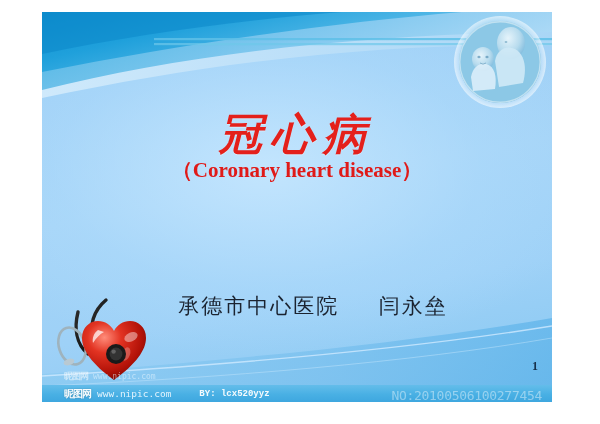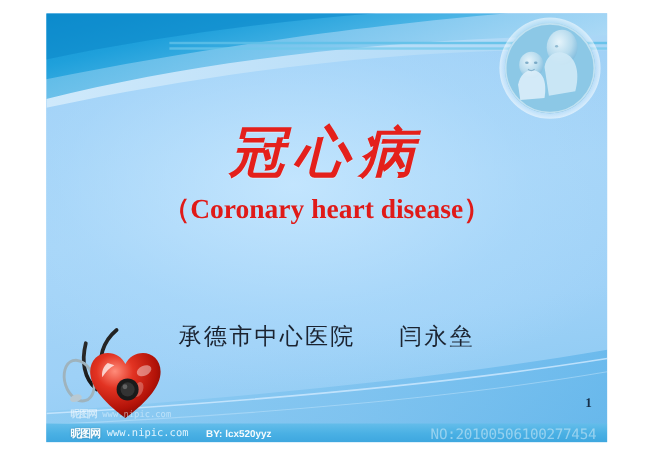--- a/index.html
+++ b/index.html
@@ -106,41 +106,41 @@
     position: absolute;
     left: 0;
     top: 100px;
     width: 100%;
     text-align: center;
     z-index: 6;
   }
   .title-cn {
     color: #e4201b;
     font-family: "DejaVu Serif", "Liberation Serif", serif;
-    font-size: 50px;
+    font-size: 43px;
     font-weight: bold;
     letter-spacing: 9px;
     line-height: 1.05;
     text-shadow: 0 1px 0 rgba(255,255,255,0.35);
-    margin: 0 0 12px 0;
+    margin: 0 0 2px 0;
     font-style: italic;
   }
   .title-en {
     color: #e01a18;
     font-family: "Liberation Serif", "DejaVu Serif", serif;
-    font-size: 25px;
+    font-size: 21px;
     font-weight: bold;
     line-height: 1.1;
     margin: 0;
     letter-spacing: 0px;
   }
 
   .author {
     position: absolute;
-    left: 0;
+    left: 16px;
     top: 280px;
     width: 100%;
     text-align: center;
     z-index: 6;
     color: #1b2330;
     font-family: "DejaVu Sans", "Liberation Sans", sans-serif;
     font-size: 21px;
     letter-spacing: 2px;
   }
   .author .gap { display: inline-block; width: 22px; }
@@ -186,24 +186,24 @@
   }
   .wm-url {
     color: #eaf7ff;
     font-family: "DejaVu Sans Mono", monospace;
     font-size: 9.5px;
     letter-spacing: 0px;
     opacity: 0.95;
   }
   .wm-by {
     color: #ffffff;
-    font-family: Liberation Sans, sans-serif;
+    font-family: Liberation Mono, monospace;
     font-size: 9px;
     font-weight: bold;
-    margin-left: 10px;
+    margin-left: 22px;
     opacity: 0.95;
   }
   .wm-id {
     position: absolute;
     right: 10px;
     top: 3px;
     color: rgba(255,255,255,0.42);
     font-family: "DejaVu Sans Mono", monospace;
     font-size: 13px;
     letter-spacing: -0.3px;

